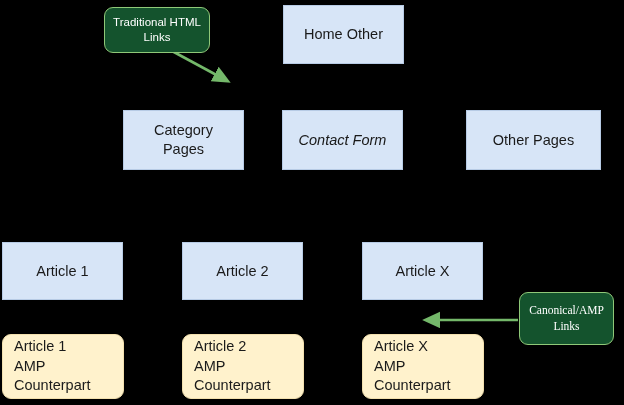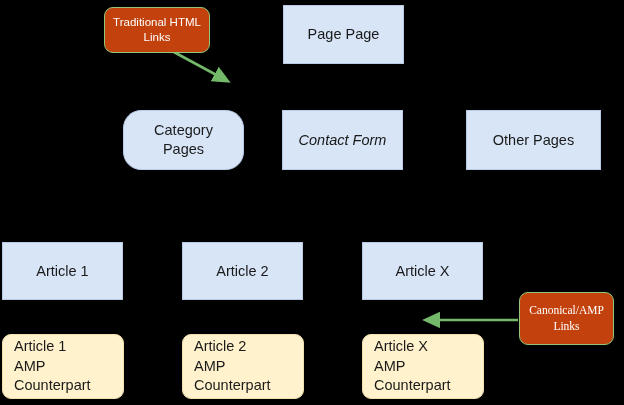--- a/index.html
+++ b/index.html
@@ -35,21 +35,21 @@
     background: #fff2cc;
     border: 1px solid #f2e0ae;
     border-radius: 9px;
     justify-content: flex-start;
     text-align: left;
     padding-left: 11px;
     font-size: 14.5px;
     line-height: 1.34;
   }
   .green {
-    background: #c2410c;
+    background: #14532d;
     border: 1px solid #8fc878;
     border-radius: 9px;
     color: #ffffff;
     font-size: 11.5px;
     line-height: 1.32;
   }
   .arrow-layer {
     position: absolute;
     left: 0;
     top: 0;
@@ -75,24 +75,24 @@
     <line x1="172" y1="51" x2="222" y2="78" stroke="#74b86a" stroke-width="2.6" marker-end="url(#arrowhead-dr)"></line>
     <line x1="518" y1="320" x2="432" y2="320" stroke="#74b86a" stroke-width="2.6" marker-end="url(#arrowhead-l)"></line>
   </svg>
 
   <div class="node green" style="left:104px; top:7px; width:106px; height:46px;">
     <span>Traditional HTML
 Links</span>
   </div>
 
   <div class="node blue" style="left:283px; top:5px; width:121px; height:59px;">
-    <span>Page Page</span>
+    <span>Home Other</span>
   </div>
 
-  <div class="node blue" style="left:123px; top:110px; width:121px; height:60px;border-radius:18px;">
+  <div class="node blue" style="left:123px; top:110px; width:121px; height:60px;">
     <span>Category
 Pages</span>
   </div>
 
   <div class="node blue" style="left:282px; top:110px; width:121px; height:60px;font-style:italic;">
     <span>Contact Form</span>
   </div>
 
   <div class="node blue" style="left:466px; top:110px; width:135px; height:60px;">
     <span>Other Pages</span>

